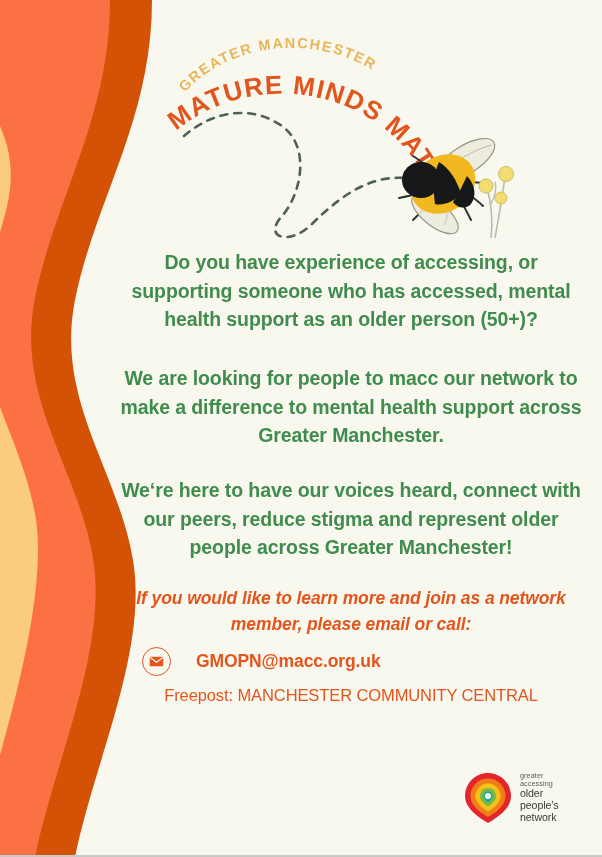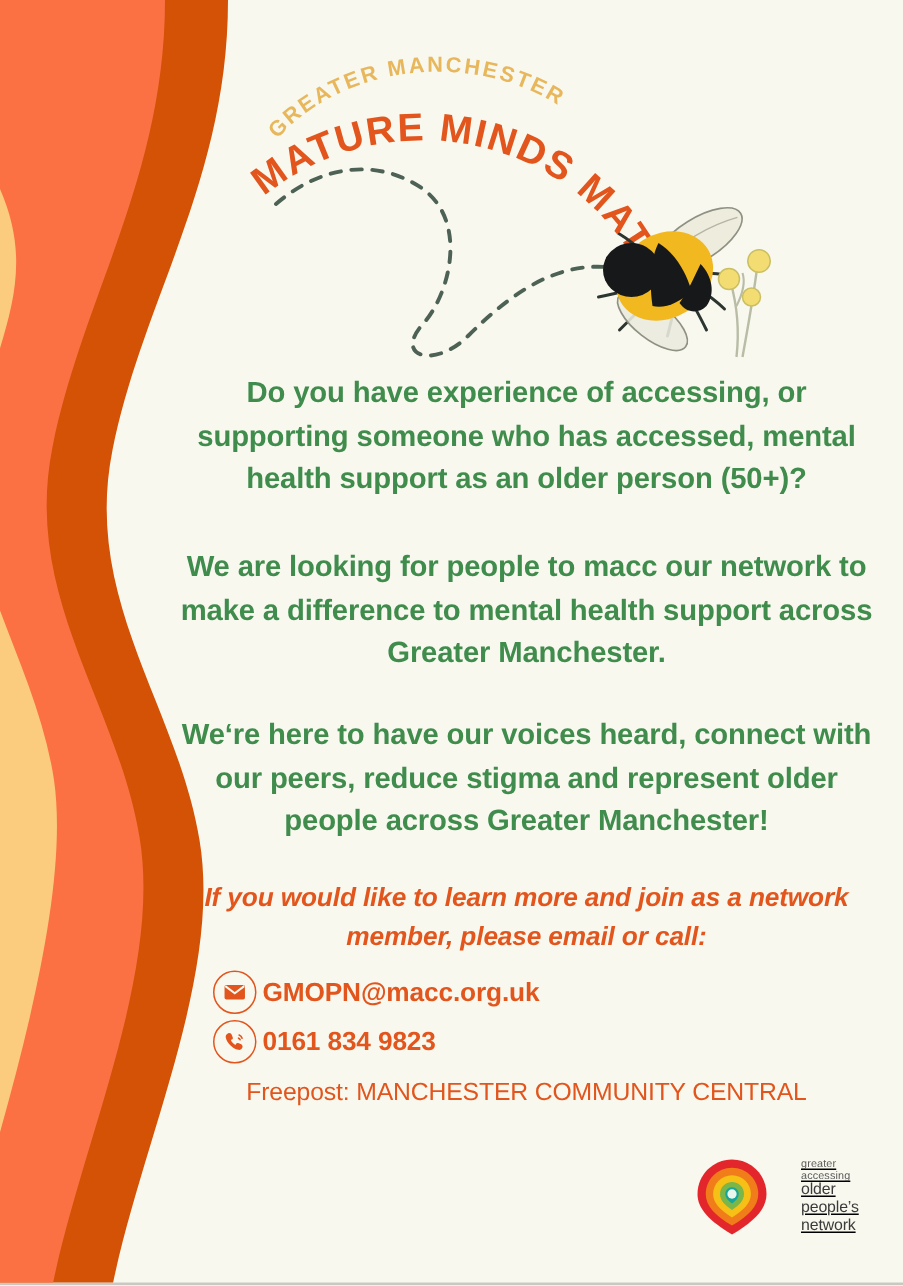--- a/index.html
+++ b/index.html
@@ -59,21 +59,21 @@
     font-size: 17.5px;
     line-height: 1.47;
     margin: 0 0 10px 0;
     letter-spacing: -0.1px;
     font-style: italic;
   }
   .contact-row {
     display: flex;
     align-items: center;
     justify-content: flex-start;
-    gap: 4px;
+    gap: 25px;
     margin: 0 0 4px 22px;
   }
   .contact-row .label {
     color: #e2551c;
     font-weight: bold;
     font-size: 17.5px;
     letter-spacing: -0.1px;
   }
   .circ-icon {
     width: 27px; height: 27px;
@@ -93,22 +93,21 @@
     text-align: center;
     letter-spacing: -0.1px;
   }
   
   #gmopn {
     position: absolute;
     left: 463px;
     top: 772px;
     display: flex;
     align-items: center;
-    gap: 21px;
-    text-decoration: underline;
+    gap: 7px;
   }
   #gmopn-text {
     line-height: 1.12;
   }
   .logo-small {
     font-size: 7.2px;
     color: #5a5a5a;
     display: block;
     letter-spacing: 0.1px;
   }
@@ -204,37 +203,20 @@
     <div class="contact-row">
       <span class="circ-icon">
         <svg width="15" height="11" viewBox="0 0 15 11">
           <rect x="0.7" y="0.7" width="13.6" height="9.6" rx="1.2" fill="#e2551c"></rect>
           <path d="M1.2,1.4 L7.5,6.2 L13.8,1.4" fill="none" stroke="#f8f8ef" stroke-width="1.3"></path>
         </svg>
       </span>
       <span class="label">GMOPN@macc.org.uk</span>
     </div>
 
-    <div class="contact-row">
-      <span class="circ-icon">
-        <svg width="15" height="15" viewBox="0 0 15 15">
-          <path d="M3.2,1.8 C4.4,1.4 5.2,2 5.6,3.1 L6.2,4.6
-                   C6.4,5.2 6.1,5.7 5.6,6 L4.9,6.4
-                   C5.4,7.8 6.6,9 8,9.6 L8.4,8.9
-                   C8.7,8.4 9.3,8.2 9.8,8.4 L11.4,9
-                   C12.5,9.4 13,10.3 12.6,11.4
-                   C12.2,12.5 11,13.2 9.8,12.9
-                   C5.9,12 2.4,8.6 1.5,4.7
-                   C1.2,3.5 2,2.2 3.2,1.8 Z" fill="#e2551c"></path>
-          <path d="M10.4,3.0 C11.4,3.4 12.1,4.1 12.4,5.1" fill="none" stroke="#e2551c" stroke-width="1.05" stroke-linecap="round"></path>
-          <path d="M10.0,5.1 C10.5,5.3 10.9,5.7 11.1,6.2" fill="none" stroke="#e2551c" stroke-width="1.05" stroke-linecap="round"></path>
-        </svg>
-      </span>
-      <span class="label">0161 834 9823</span>
-    </div>
 
     <p class="freepost">Freepost: MANCHESTER COMMUNITY CENTRAL</p>
   </div>
 
   <div id="gmopn">
     <svg width="50" height="52" viewBox="0 0 50 52">
       <path d="M25,1 C37.7,1 48,11.3 48,24 C48,34 40,42 25,51
                C10,42 2,34 2,24 C2,11.3 12.3,1 25,1 Z" fill="#e3262c"></path>
       <path d="M25,6.5 C34.7,6.5 42.5,14.3 42.5,24 C42.5,32 36,38.6 25,45
                C14,38.6 7.5,32 7.5,24 C7.5,14.3 15.3,6.5 25,6.5 Z" fill="#f07d1a"></path>

